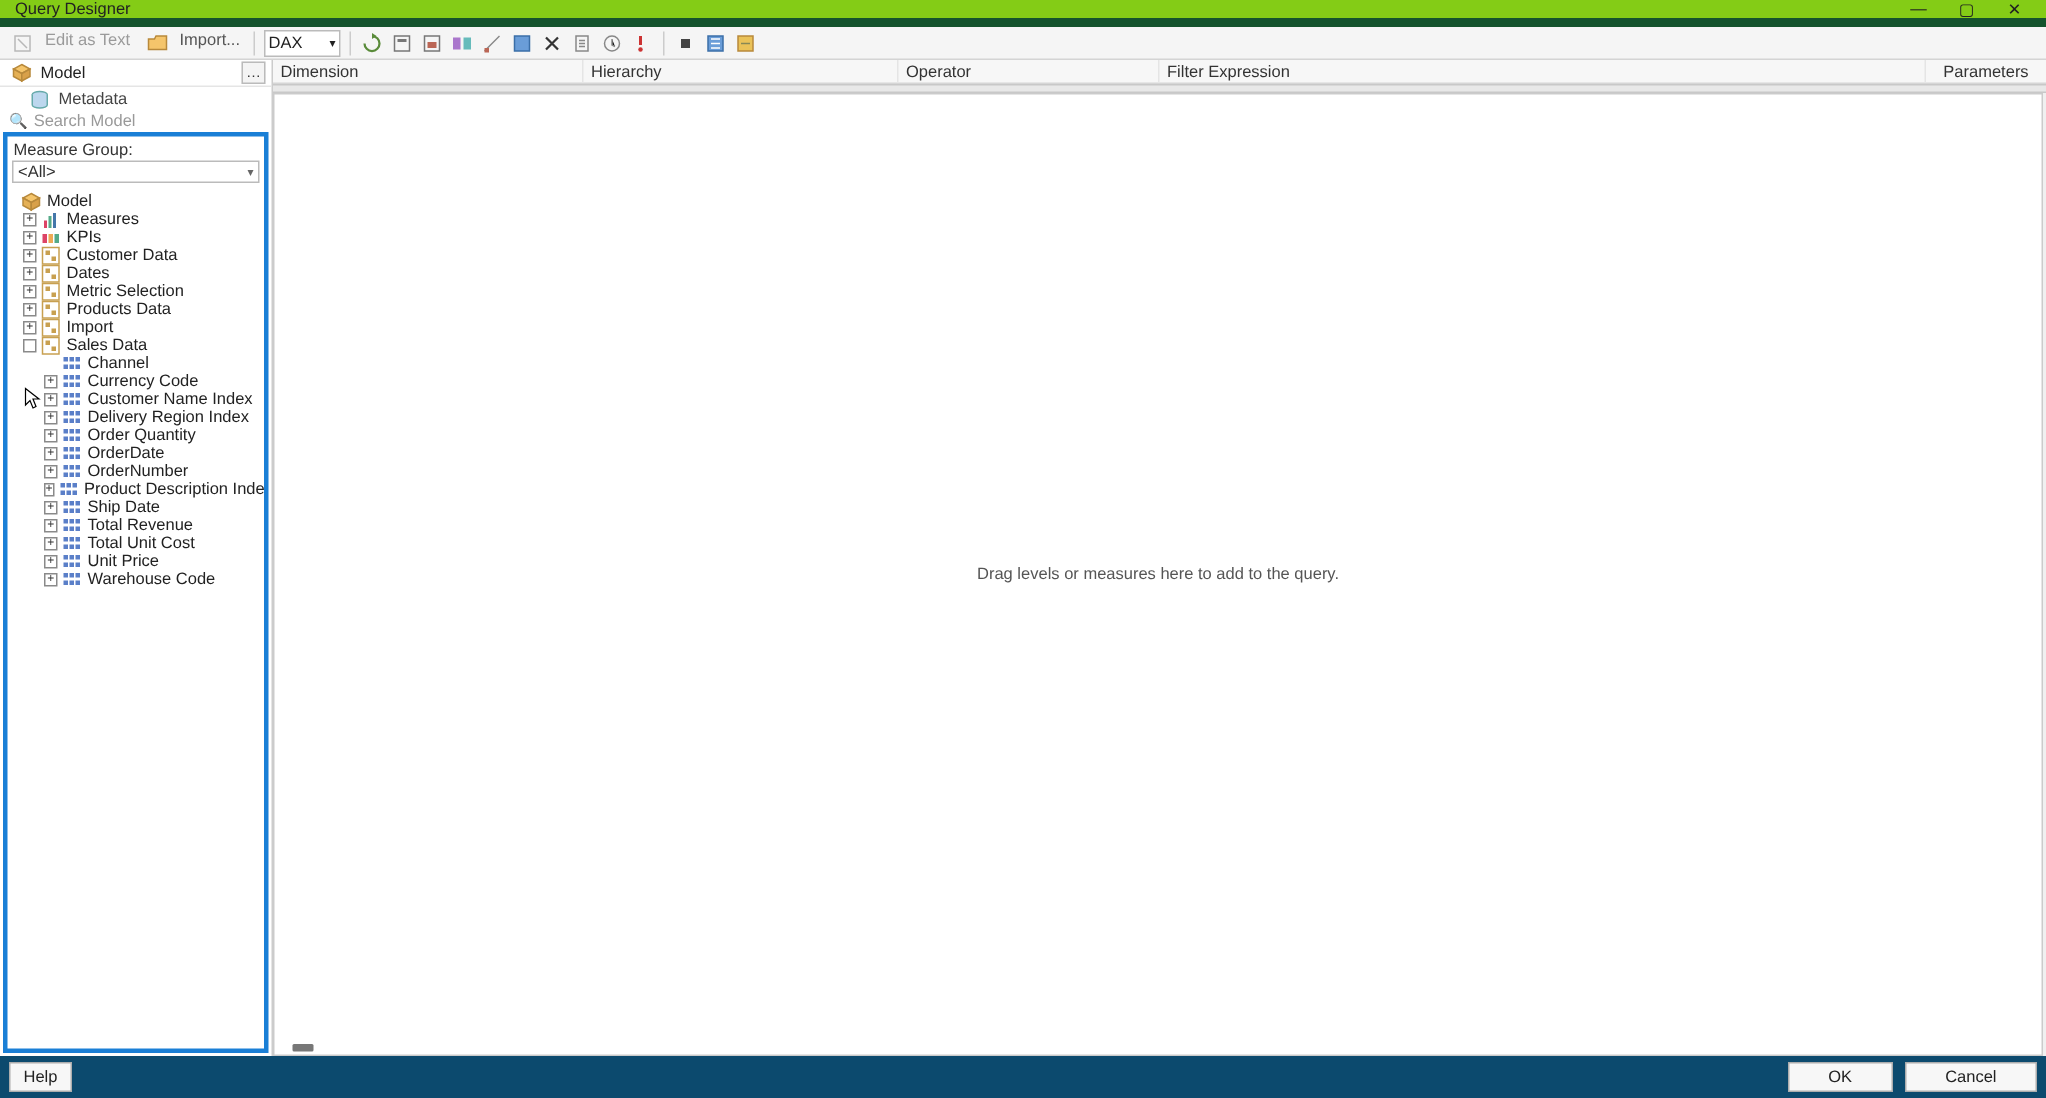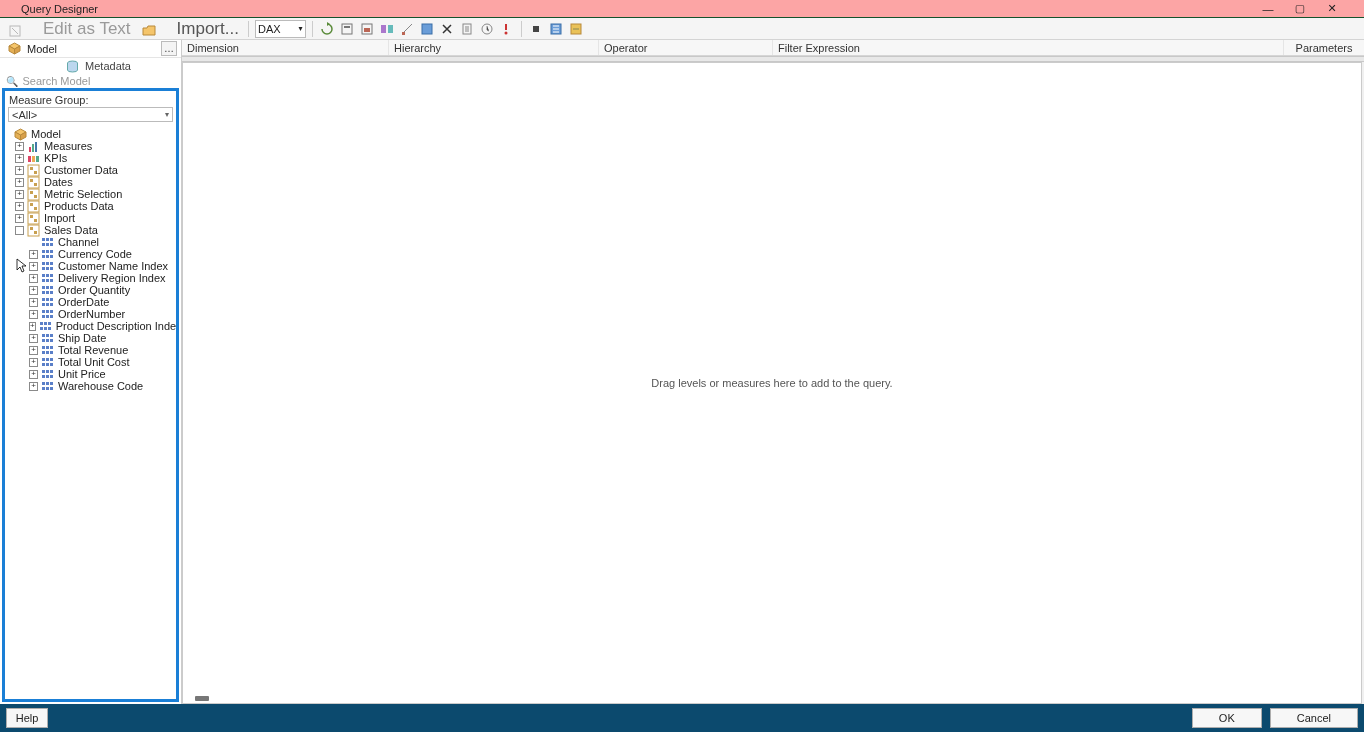--- a/index.html
+++ b/index.html
@@ -7,44 +7,44 @@
     font-family: "Segoe UI", Tahoma, sans-serif;
     font-size: 11px;
     background: #f0f0f0;
     width: 1364px;
     height: 732px;
     overflow: hidden;
     color: #222;
   }
   .titlebar {
     height: 18px;
-    background: #fca5a5;
+    background: #84cc16;
     display: flex;
     align-items: center;
     justify-content: space-between;
-    padding: 0 19px;
-    border-bottom: 1px solid #14532d;
+    padding: 0 8px;
+    border-bottom: 6px solid #14532d;
   }
   .titlebar .title { padding-left: 2px; }
   .titlebar .controls { display: flex; gap: 18px; align-items: center; padding-right: 6px;}
   .titlebar .controls span { width: 14px; text-align: center; cursor: default; font-size: 11px; }
   .toolbar {
     height: 22px;
     background: #f5f5f5;
     border-bottom: 1px solid #d4d4d4;
     display: flex;
     align-items: center;
     padding: 0 4px;
     gap: 4px;
   }
   .tb-btn {
-    display: flex; align-items: flex-end; gap: 20px;
+    display: flex; align-items: flex-start; gap: 7px;
     padding: 1px 3px;
     color: #555;
-    font-size: 17px;
+    font-size: 11px;
   }
   .tb-btn.disabled { color: #9a9a9a; }
   .tb-sep { width: 1px; height: 16px; background: #ccc; margin: 0 2px; }
   .dax-select {
     border: 1px solid #bbb;
     background: #fff;
     padding: 0 2px;
     height: 18px;
     display: flex; align-items: center; gap:18px;
     font-size: 11px;
@@ -67,21 +67,21 @@
     border-right: 1px solid #ccc;
     display:flex; flex-direction:column;
   }
   .row { display:flex; align-items:center; height:17px; padding: 0 4px; }
   .cube-row { border-bottom: 1px solid #e5e5e5; height:18px; gap:5px; padding-left:6px;}
   .ellipsis-box {
     margin-left:auto; width:16px; height:15px; border:1px solid #bbb;
     display:flex; align-items:center; justify-content:center; font-size:10px; color:#333;
     background:#f4f4f4;
   }
-  .meta-row { gap:5px; padding-left:18px; color:#444; height:16px;justify-content:center;}
+  .meta-row { gap:5px; padding-left:18px; color:#444; height:16px;}
   .search-row { gap:4px; padding-left:6px; color:#999; height:14px; font-size:11px;}
 
   .highlight-box {
     border: 3px solid #1a7fd6;
     margin: 0 2px 2px 2px;
     flex: 1;
     display:flex; flex-direction:column;
     background:#fff;
   }
   .mg-label { padding:3px 5px 0px 4px; color:#333;}

